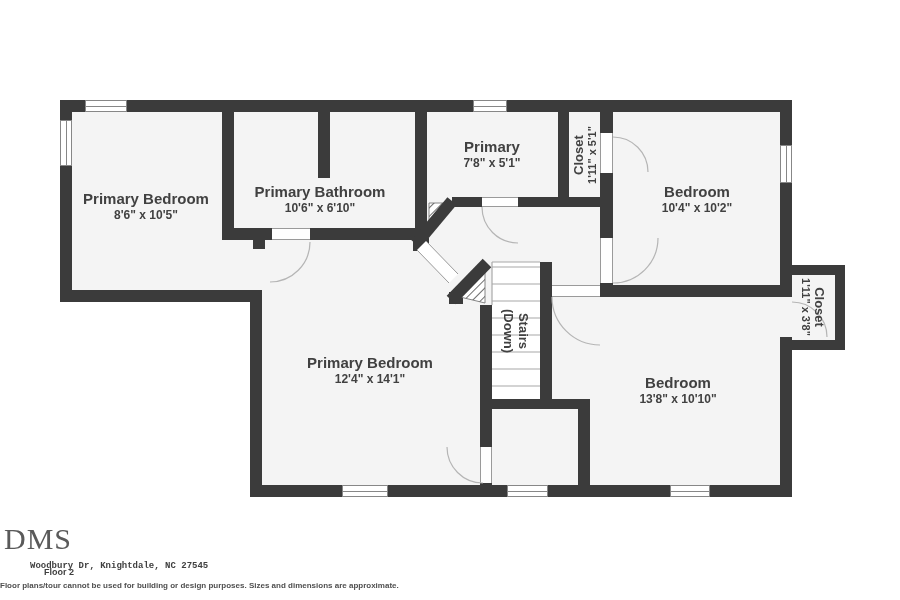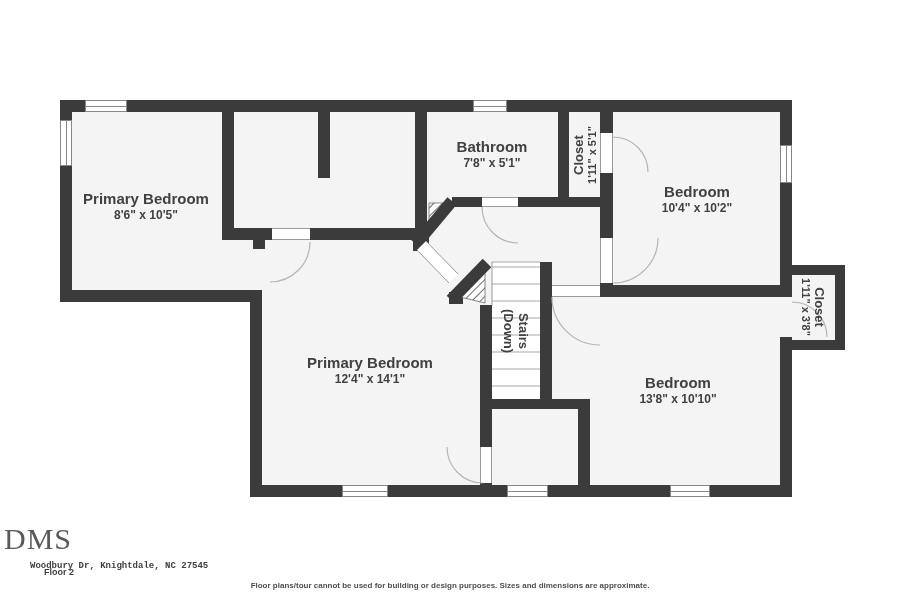--- a/index.html
+++ b/index.html
@@ -25,21 +25,21 @@
   .lbl.rotcw{transform:translate(-50%,-50%) rotate(90deg);}
   .lbl.rotccw{transform:translate(-50%,-50%) rotate(-90deg);}
   .lbl.small .nm{font-size:13px;line-height:15px;}
   .lbl.small .dm{font-size:11px;line-height:13px;}
   .lbl.wrap{white-space:normal;width:92px;}
   .lbl.wrap .nm{font-size:14px;line-height:17px;}
   #logo{position:absolute;left:4px;top:524px;font-family:"Liberation Serif","DejaVu Serif",serif;
         font-size:30px;font-weight:400;color:#5a5a5a;letter-spacing:1px;line-height:30px;}
   #address{position:absolute;left:30px;top:561px;font-size:9px;font-weight:bold;color:#3f3f3f;font-family:Liberation Mono, monospace;}
   #floorno{position:absolute;left:44px;top:567px;font-size:9px;font-weight:bold;color:#3f3f3f;}
-  #disclaimer{position:absolute;left:0;right:0;top:581px;text-align:center;
+  #disclaimer{position:absolute;left:0;right:0;top:581px;
               font-size:8px;font-weight:bold;color:#4f4f4f;}
 </style>
 </head>
 <body>
 
 <div id="canvas">
 
   <div class="floor" style="left:72px;top:112px;width:708px;height:373px;"></div>
   <div class="cover" style="left:0;top:302px;width:250px;height:298px;"></div>
   <div class="gapfloor" style="left:780px;top:297px;width:12px;height:40px;"></div>
@@ -148,22 +148,26 @@
       <path d="M 552 297 A 48 48 0 0 0 600 345"></path>
       <path d="M 792 302 A 35 35 0 0 1 827 337"></path>
       <path d="M 483 483 A 36 36 0 0 1 447 447"></path>
     </g>
   </svg>
 
   <div class="lbl" style="left:146px;top:206px;">
     <div class="nm">Primary Bedroom</div>
     <div class="dm">8'6" x 10'5"</div>
   </div>
+  <div class="lbl" style="left:320px;top:199px;">
+    <div class="nm">Primary Bathroom</div>
+    <div class="dm">10'6" x 6'10"</div>
+  </div>
   <div class="lbl" style="left:492px;top:154px;">
-    <div class="nm">Bathroom</div>
+    <div class="nm">Primary</div>
     <div class="dm">7'8" x 5'1"</div>
   </div>
   <div class="lbl small rotccw" style="left:585px;top:155px;">
     <div class="nm">Closet</div>
     <div class="dm">1'11" x 5'1"</div>
   </div>
   <div class="lbl" style="left:697px;top:199px;">
     <div class="nm">Bedroom</div>
     <div class="dm">10'4" x 10'2"</div>
   </div>

